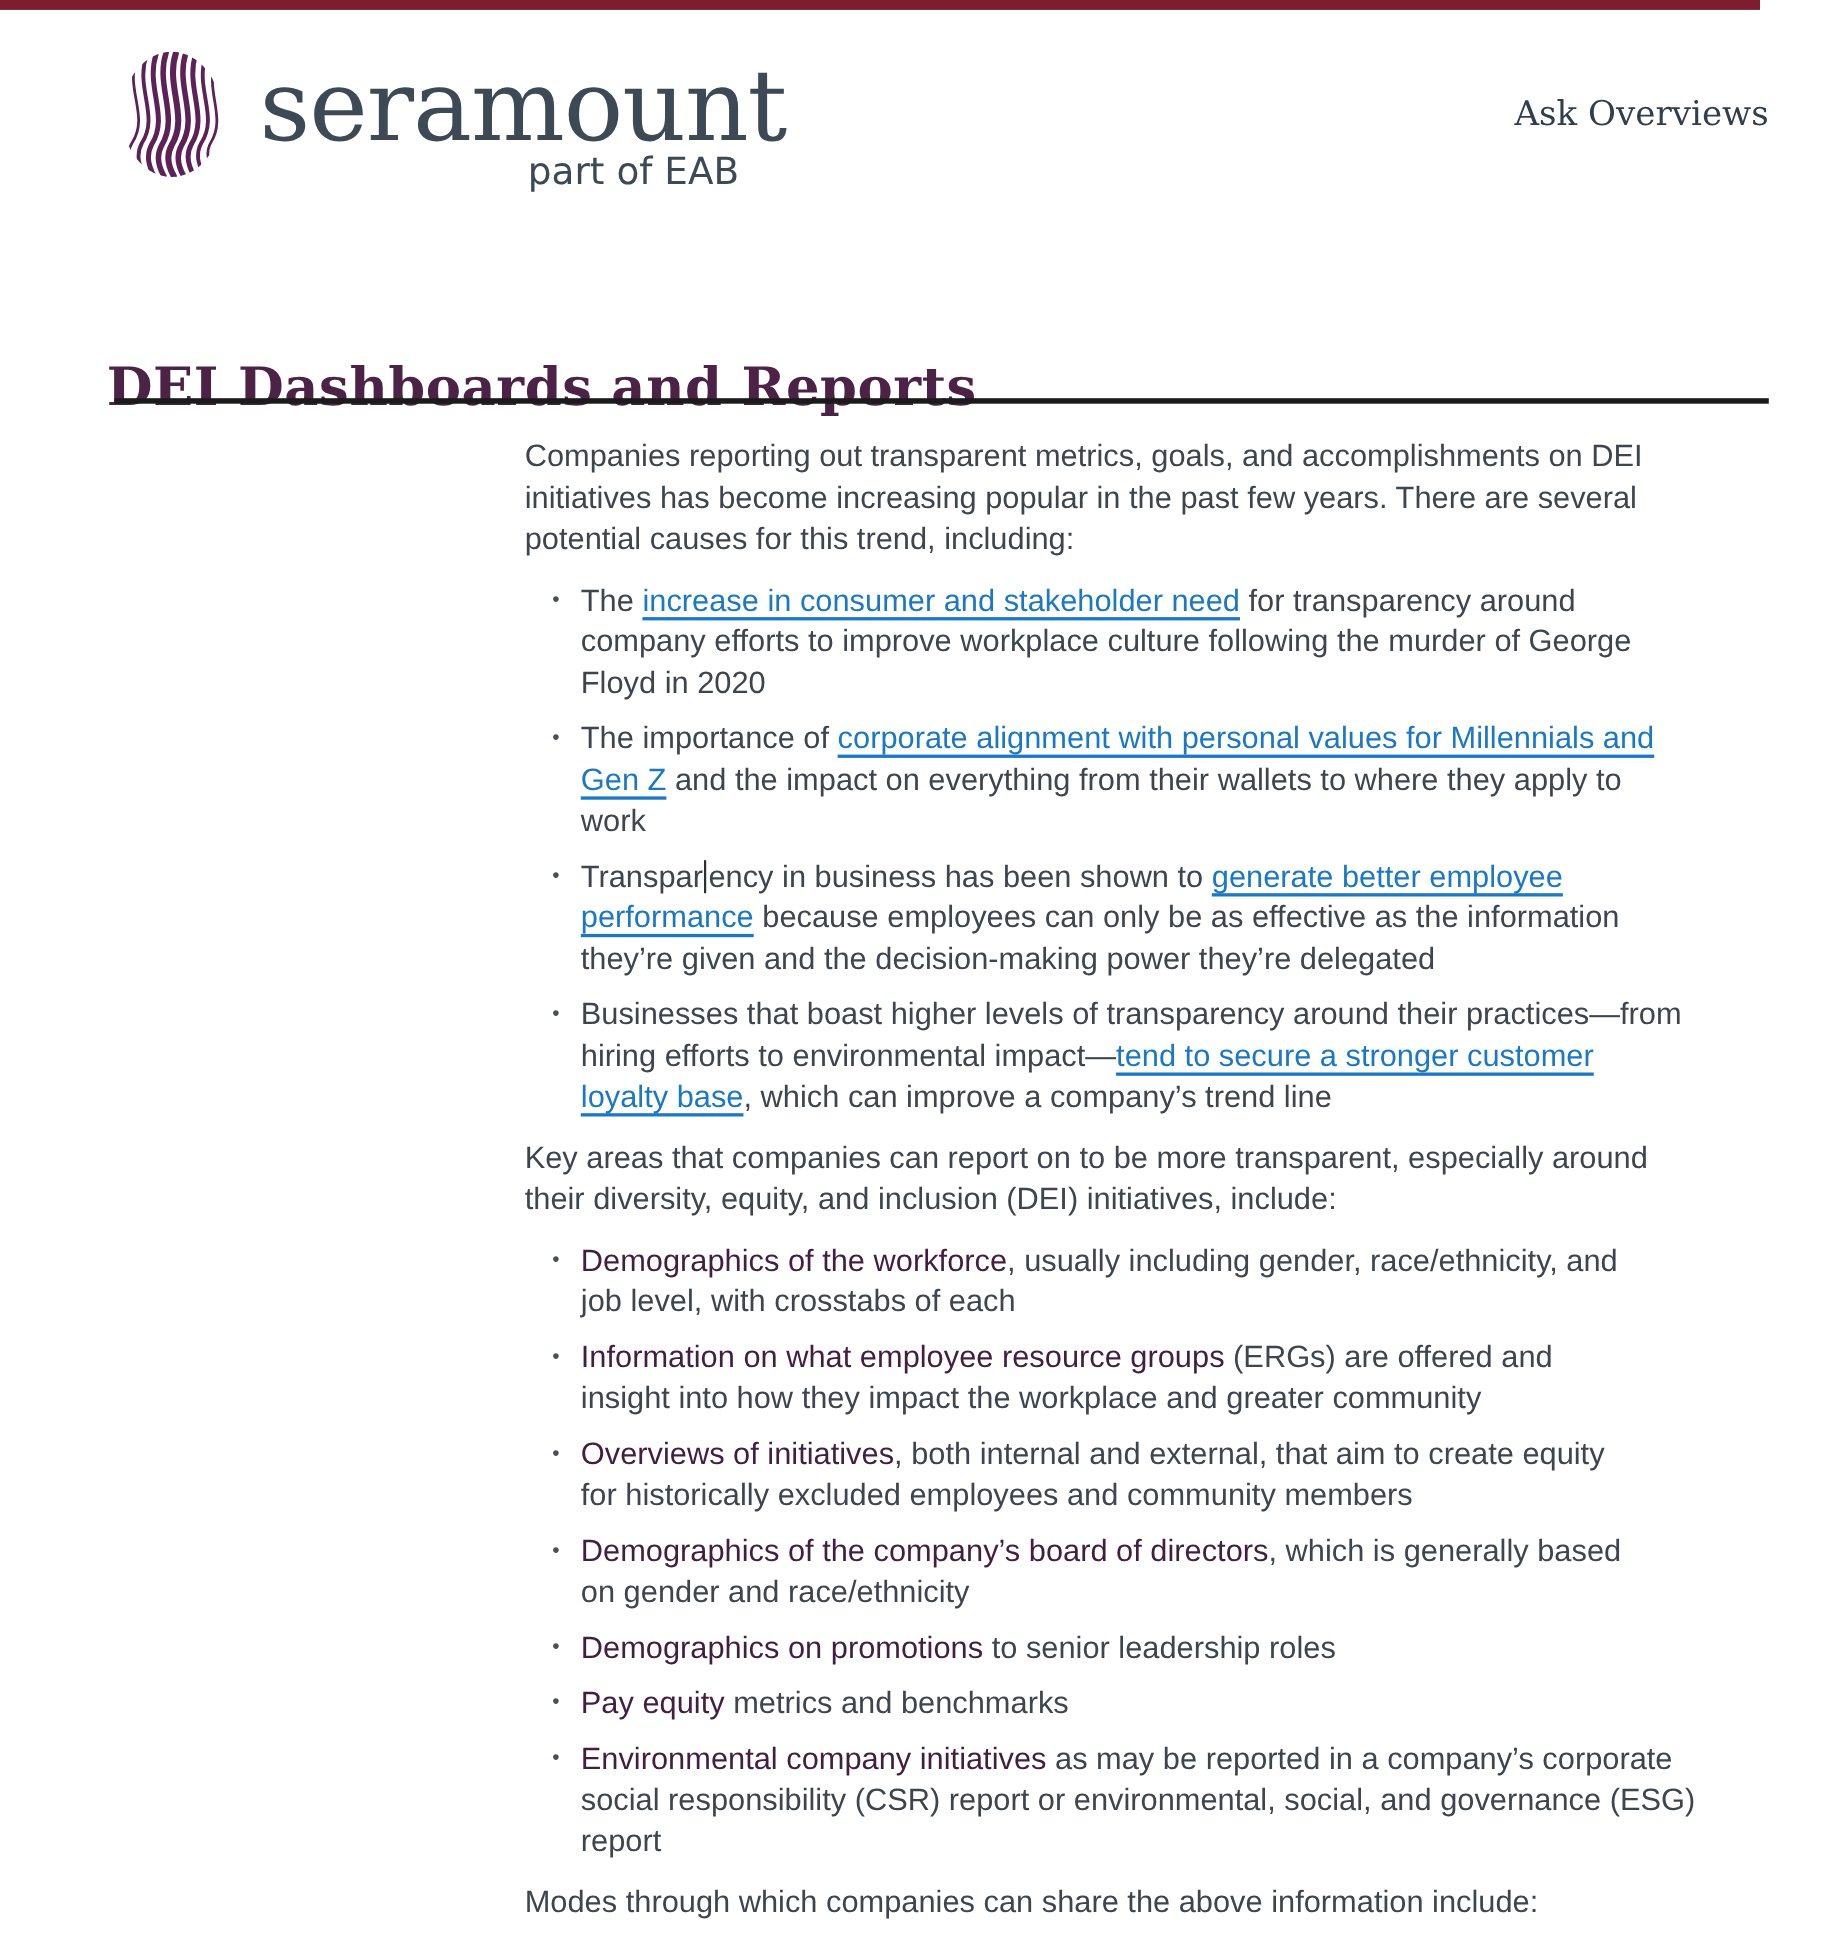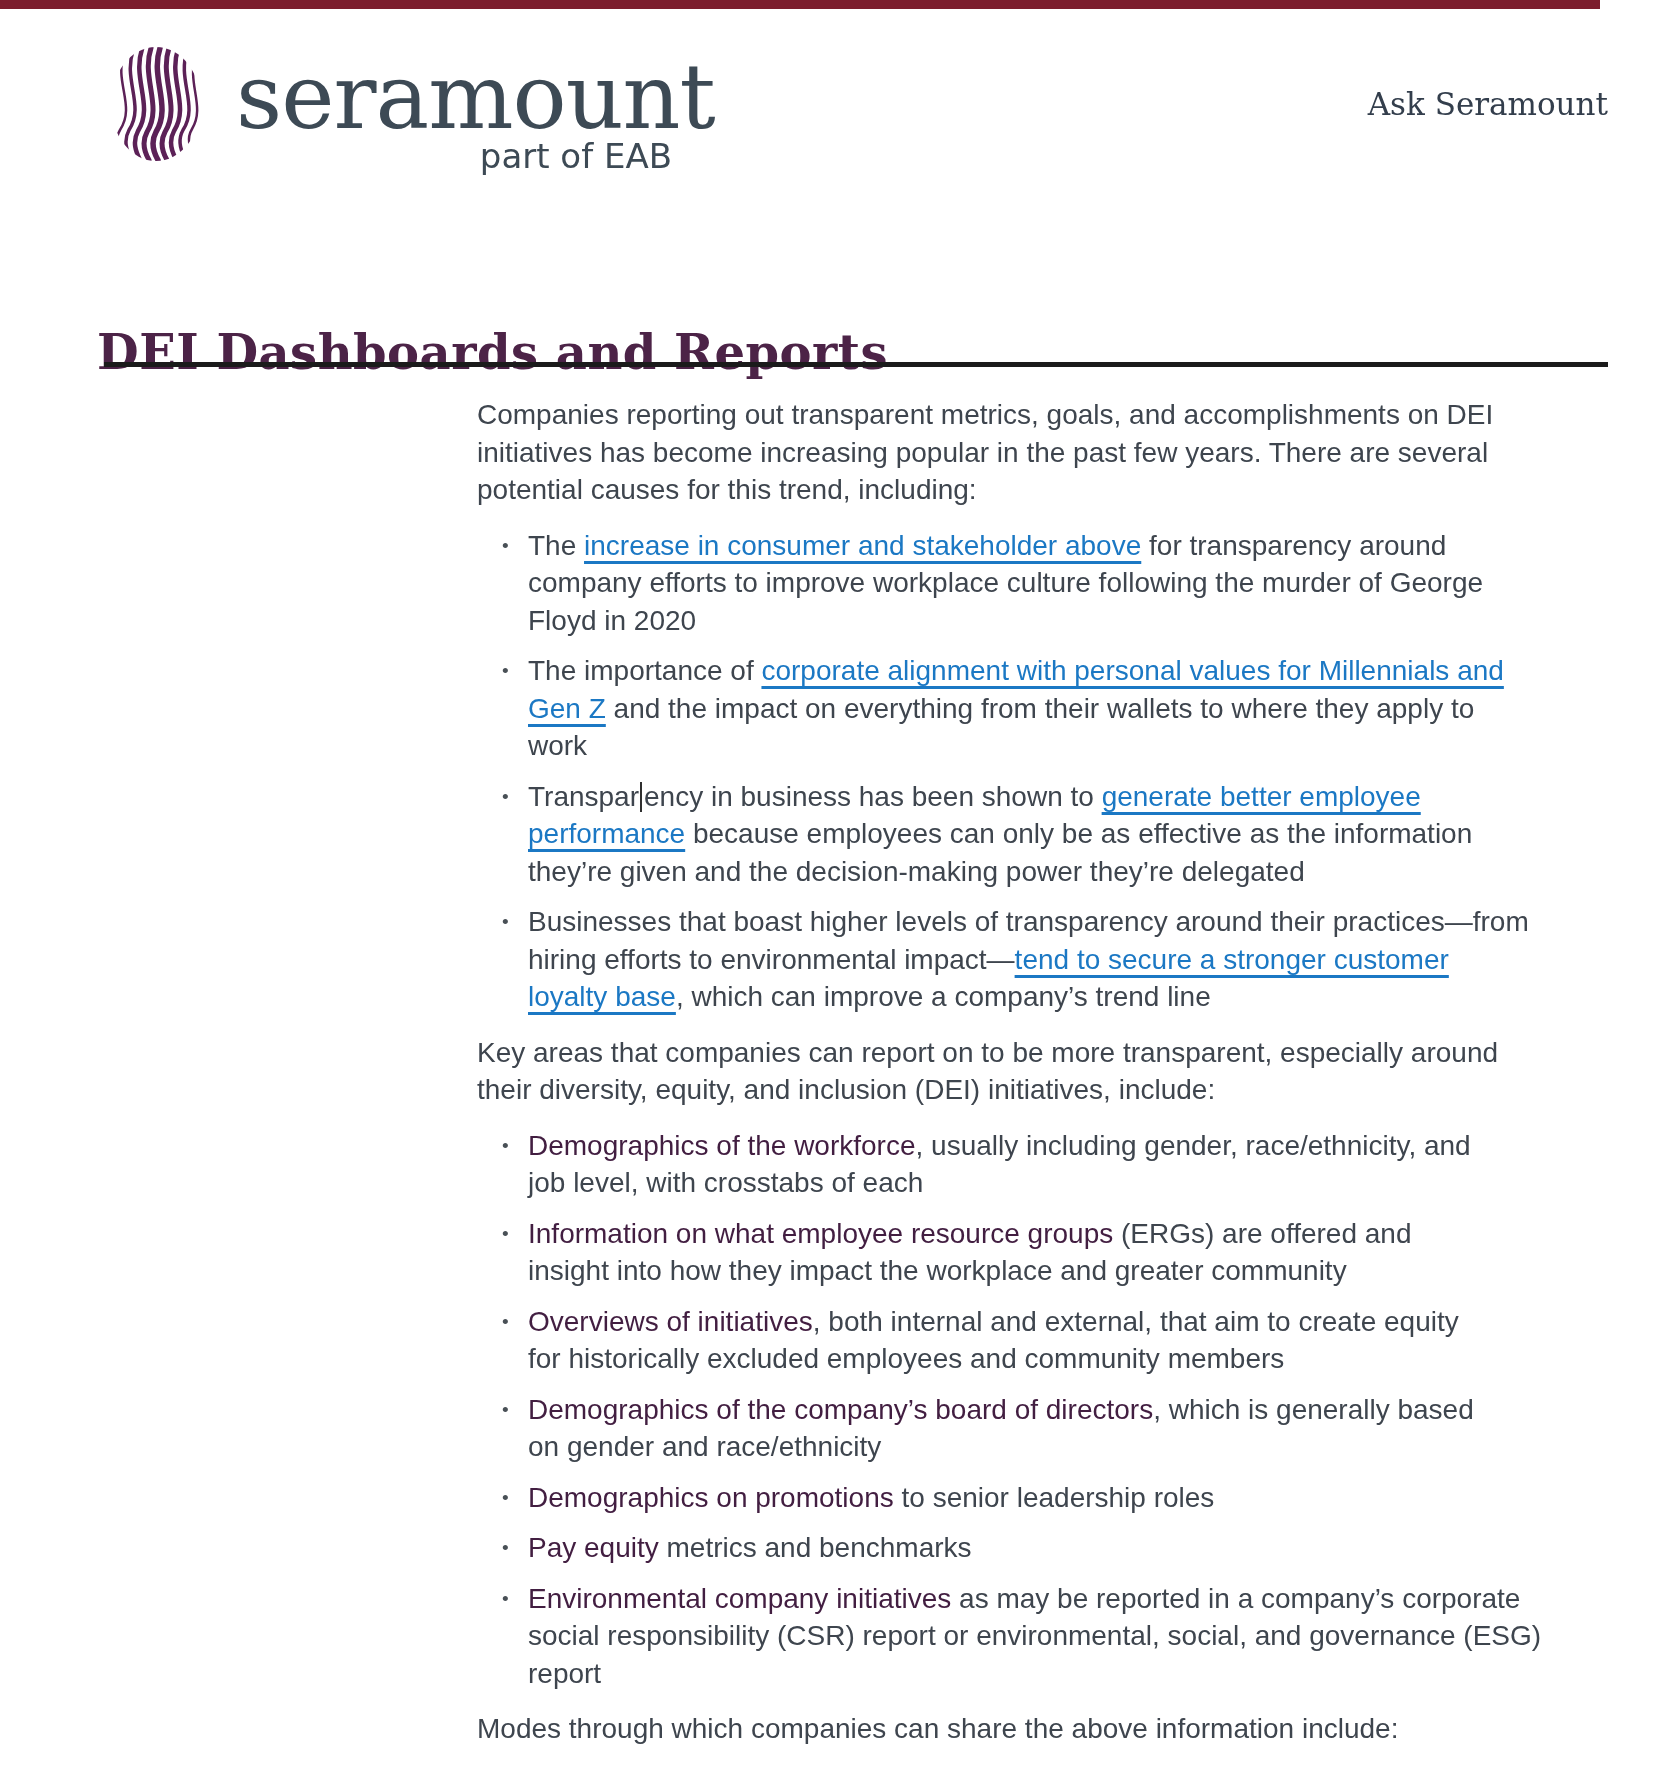--- a/index.html
+++ b/index.html
@@ -59,33 +59,33 @@
         <path stroke-width="5" d="M59 2 C 49 32, 71 60, 55 86 C 49 97, 53 107, 57 114"></path>
         <path stroke-width="4.5" d="M68 3 C 58 33, 80 60, 64 85 C 58 96, 62 106, 66 113"></path>
         <path stroke-width="3.5" d="M77 5 C 67 34, 89 60, 73 84 C 67 95, 71 105, 75 112"></path>
         <path stroke-width="2.5" d="M86 9 C 76 37, 96 60, 82 83 C 76 93, 80 102, 84 110"></path>
       </g>
     </svg>
   </span>
   <span class="logo-word">seramount</span>
   <span class="logo-tag">part of EAB</span>
 </div>
-<a class="ask-link">Ask Seramount</a>
+<a class="ask-link">Ask Overviews</a>
 
 <h1 class="doc-title">DEI Dashboards and Reports</h1>
 <div class="title-rule"></div>
 
 <div class="content">
 
   <p>Companies reporting out transparent metrics, goals, and accomplishments on DEI
 initiatives has become increasing popular in the past few years. There are several
 potential causes for this trend, including:</p>
 
   <ul>
-    <li><span class="dot">•</span><span>The </span><a class="body-link">increase in consumer and stakeholder above</a><span> for transparency around
+    <li><span class="dot">•</span><span>The </span><a class="body-link">increase in consumer and stakeholder need</a><span> for transparency around
 company efforts to improve workplace culture following the murder of George
 Floyd in 2020</span></li>
     <li><span class="dot">•</span><span>The importance of </span><a class="body-link">corporate alignment with personal values for Millennials and
 Gen Z</a><span> and the impact on everything from their wallets to where they apply to
 work</span></li>
     <li><span class="dot">•</span><span>Transpar</span><span class="caret"></span><span>ency in business has been shown to </span><a class="body-link">generate better employee
 performance</a><span> because employees can only be as effective as the information
 they’re given and the decision-making power they’re delegated</span></li>
     <li><span class="dot">•</span><span>Businesses that boast higher levels of transparency around their practices—from
 hiring efforts to environmental impact—</span><a class="body-link">tend to secure a stronger customer

